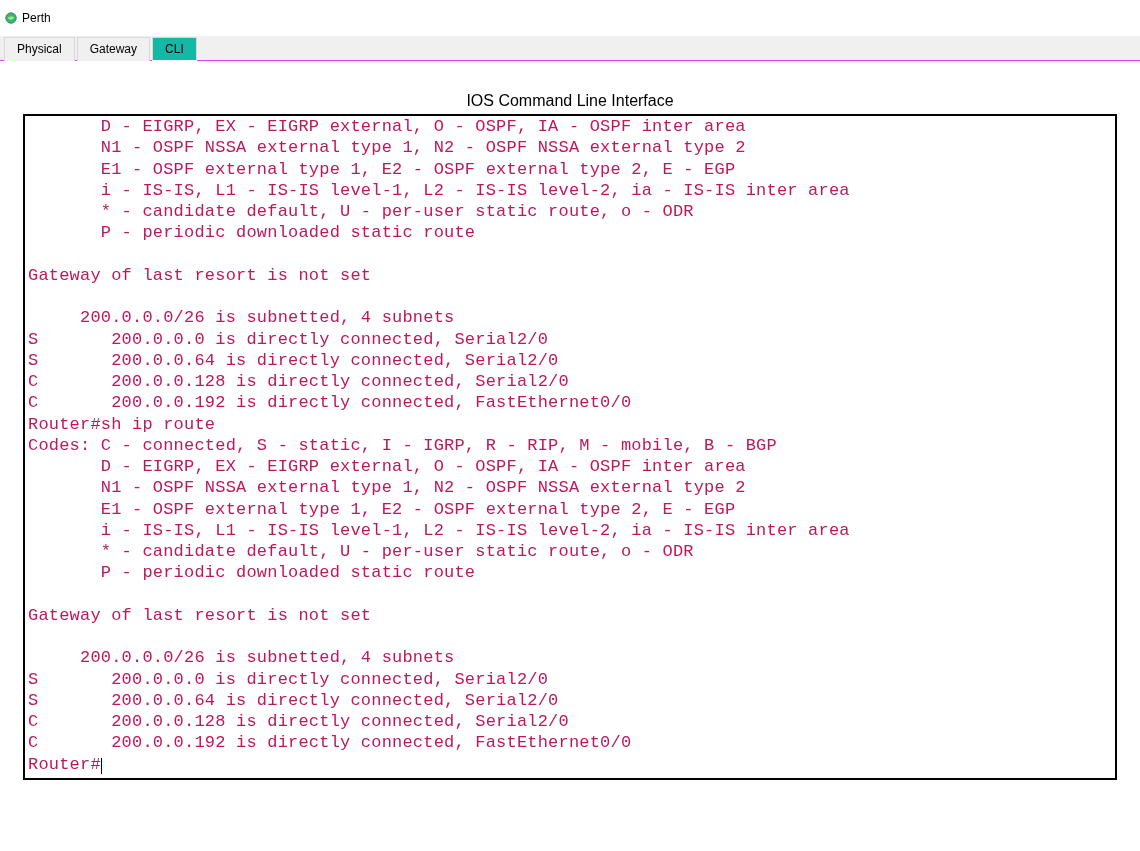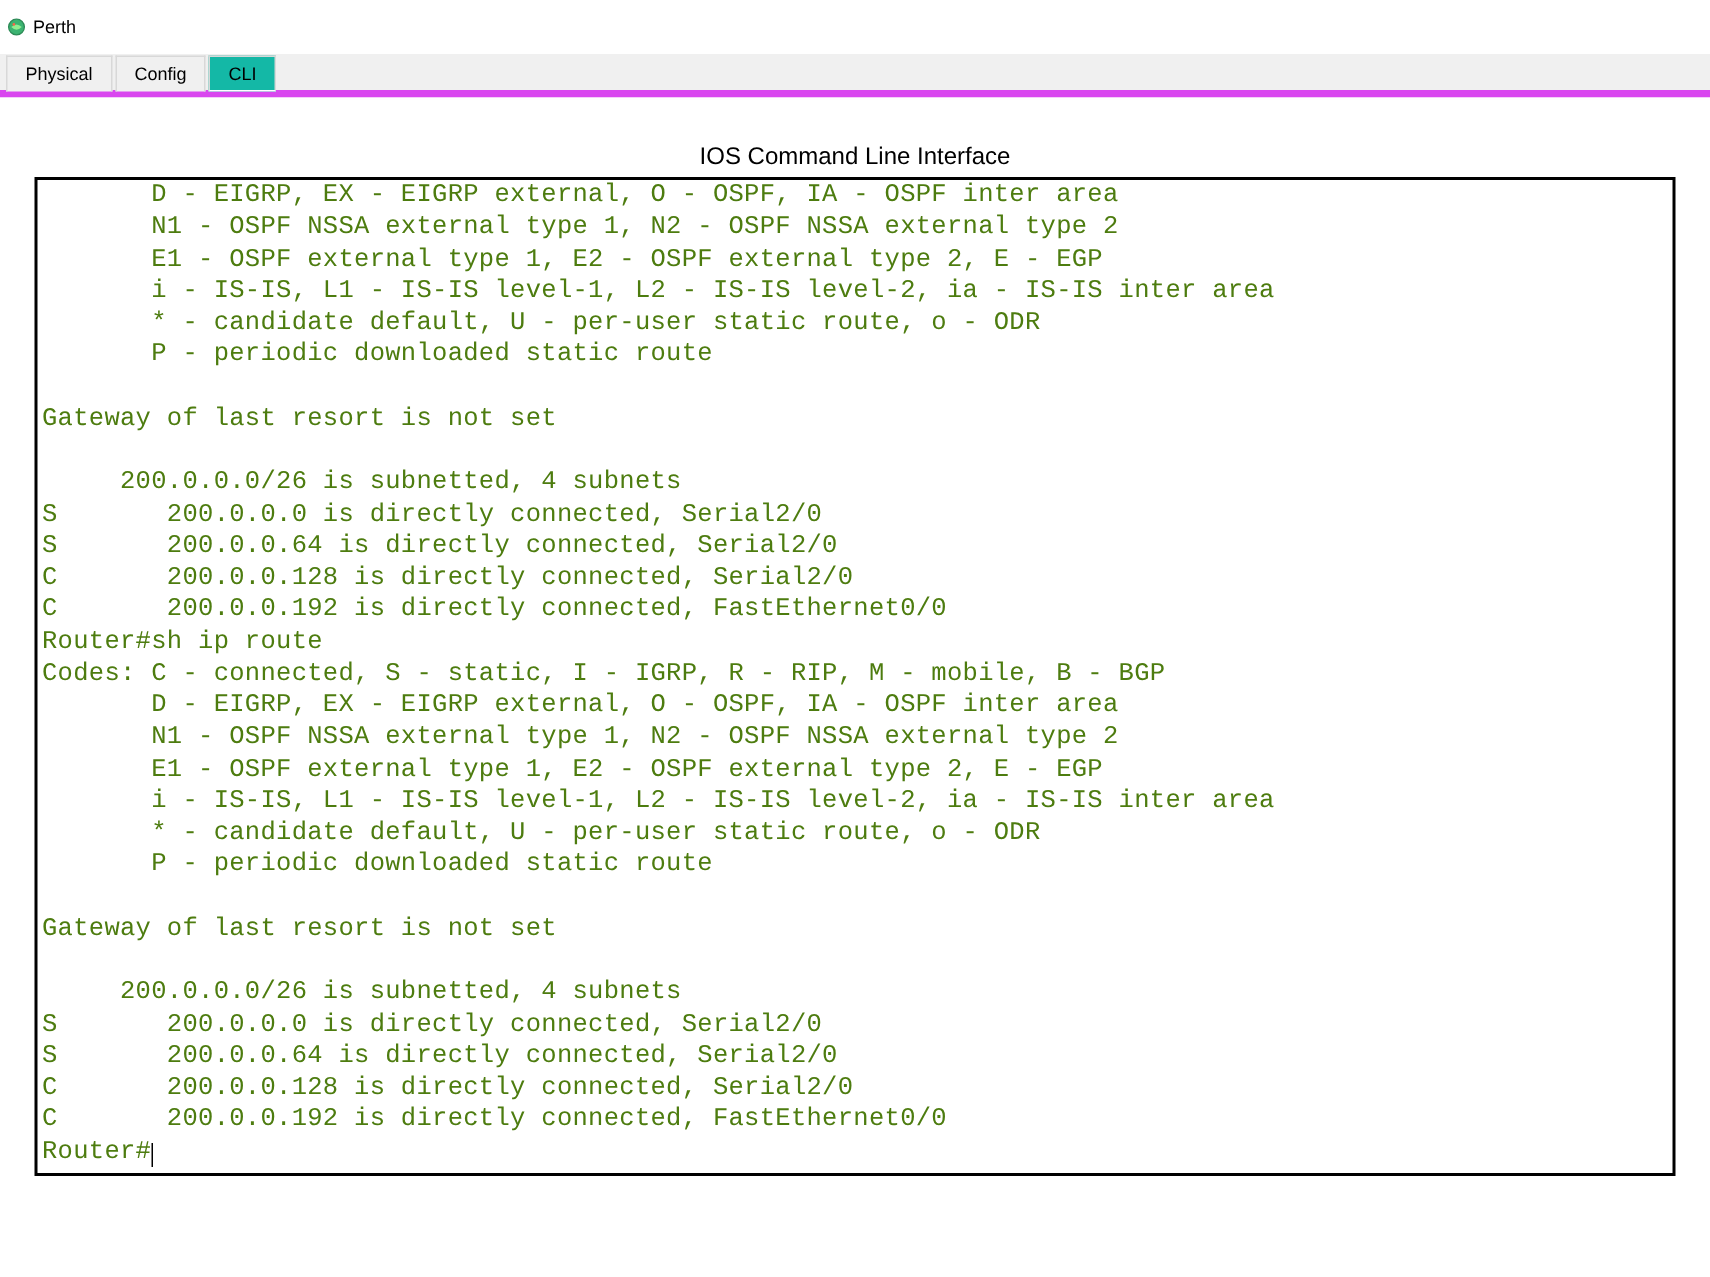--- a/index.html
+++ b/index.html
@@ -20,21 +20,21 @@
       width: 14px;
       height: 14px;
       margin-right: 4px;
     }
     .title-text {
       font-size: 12px;
     }
     .tab-bar {
       display: flex;
       background: #f0f0f0;
-      border-bottom: 5px solid #d946ef;
+      border-bottom: 1px solid #d946ef;
       padding-left: 4px;
       text-align: center;
     }
     .tab {
       padding: 4px 12px;
       background: #f0f0f0;
       border: 1px solid #d8d8d8;
       border-bottom: none;
       margin-right: 2px;
       font-size: 12px;
@@ -59,21 +59,21 @@
     }
     .terminal {
       border: 2px solid #000000;
       padding: 0px 3px 3px 3px;
       font-family: "Courier New", Courier, monospace;
       font-size: 17px;
       line-height: 1.25;
       white-space: pre;
       overflow: hidden;
       background: #ffffff;
-      color: #4d7c0f;
+      color: #be185d;
       letter-spacing: 0.2px;
     }
     .terminal .line {
       white-space: pre;
     }
     .cursor {
       display: inline-block;
       width: 1px;
       height: 16px;
       background: #000;
@@ -89,20 +89,20 @@
       <circle cx="8" cy="8" r="6" fill="#3cb371" stroke="#2e8b57" stroke-width="1"></circle>
       <path d="M4 8 Q8 4 12 8 Q8 12 4 8" fill="#90ee90"></path>
       <circle cx="6" cy="6" r="1" fill="#ff6347"></circle>
     </svg>
   </span>
   <span class="title-text">Perth</span>
 </div>
 
 <div class="tab-bar">
   <div class="tab">Physical</div>
-  <div class="tab">Config</div>
+  <div class="tab">Gateway</div>
   <div class="tab active">CLI</div>
 </div>
 
 <div class="content-area">
   <div class="ios-title">IOS Command Line Interface</div>
   <div class="terminal" id="terminal"><div class="line">       D - EIGRP, EX - EIGRP external, O - OSPF, IA - OSPF inter area</div><div class="line">       N1 - OSPF NSSA external type 1, N2 - OSPF NSSA external type 2</div><div class="line">       E1 - OSPF external type 1, E2 - OSPF external type 2, E - EGP</div><div class="line">       i - IS-IS, L1 - IS-IS level-1, L2 - IS-IS level-2, ia - IS-IS inter area</div><div class="line">       * - candidate default, U - per-user static route, o - ODR</div><div class="line">       P - periodic downloaded static route</div><div class="line">&nbsp;</div><div class="line">Gateway of last resort is not set</div><div class="line">&nbsp;</div><div class="line">     200.0.0.0/26 is subnetted, 4 subnets</div><div class="line">S       200.0.0.0 is directly connected, Serial2/0</div><div class="line">S       200.0.0.64 is directly connected, Serial2/0</div><div class="line">C       200.0.0.128 is directly connected, Serial2/0</div><div class="line">C       200.0.0.192 is directly connected, FastEthernet0/0</div><div class="line">Router#sh ip route</div><div class="line">Codes: C - connected, S - static, I - IGRP, R - RIP, M - mobile, B - BGP</div><div class="line">       D - EIGRP, EX - EIGRP external, O - OSPF, IA - OSPF inter area</div><div class="line">       N1 - OSPF NSSA external type 1, N2 - OSPF NSSA external type 2</div><div class="line">       E1 - OSPF external type 1, E2 - OSPF external type 2, E - EGP</div><div class="line">       i - IS-IS, L1 - IS-IS level-1, L2 - IS-IS level-2, ia - IS-IS inter area</div><div class="line">       * - candidate default, U - per-user static route, o - ODR</div><div class="line">       P - periodic downloaded static route</div><div class="line">&nbsp;</div><div class="line">Gateway of last resort is not set</div><div class="line">&nbsp;</div><div class="line">     200.0.0.0/26 is subnetted, 4 subnets</div><div class="line">S       200.0.0.0 is directly connected, Serial2/0</div><div class="line">S       200.0.0.64 is directly connected, Serial2/0</div><div class="line">C       200.0.0.128 is directly connected, Serial2/0</div><div class="line">C       200.0.0.192 is directly connected, FastEthernet0/0</div><div class="line">Router#<span class="cursor"></span></div></div>
 </div>
 
 </body></html>

